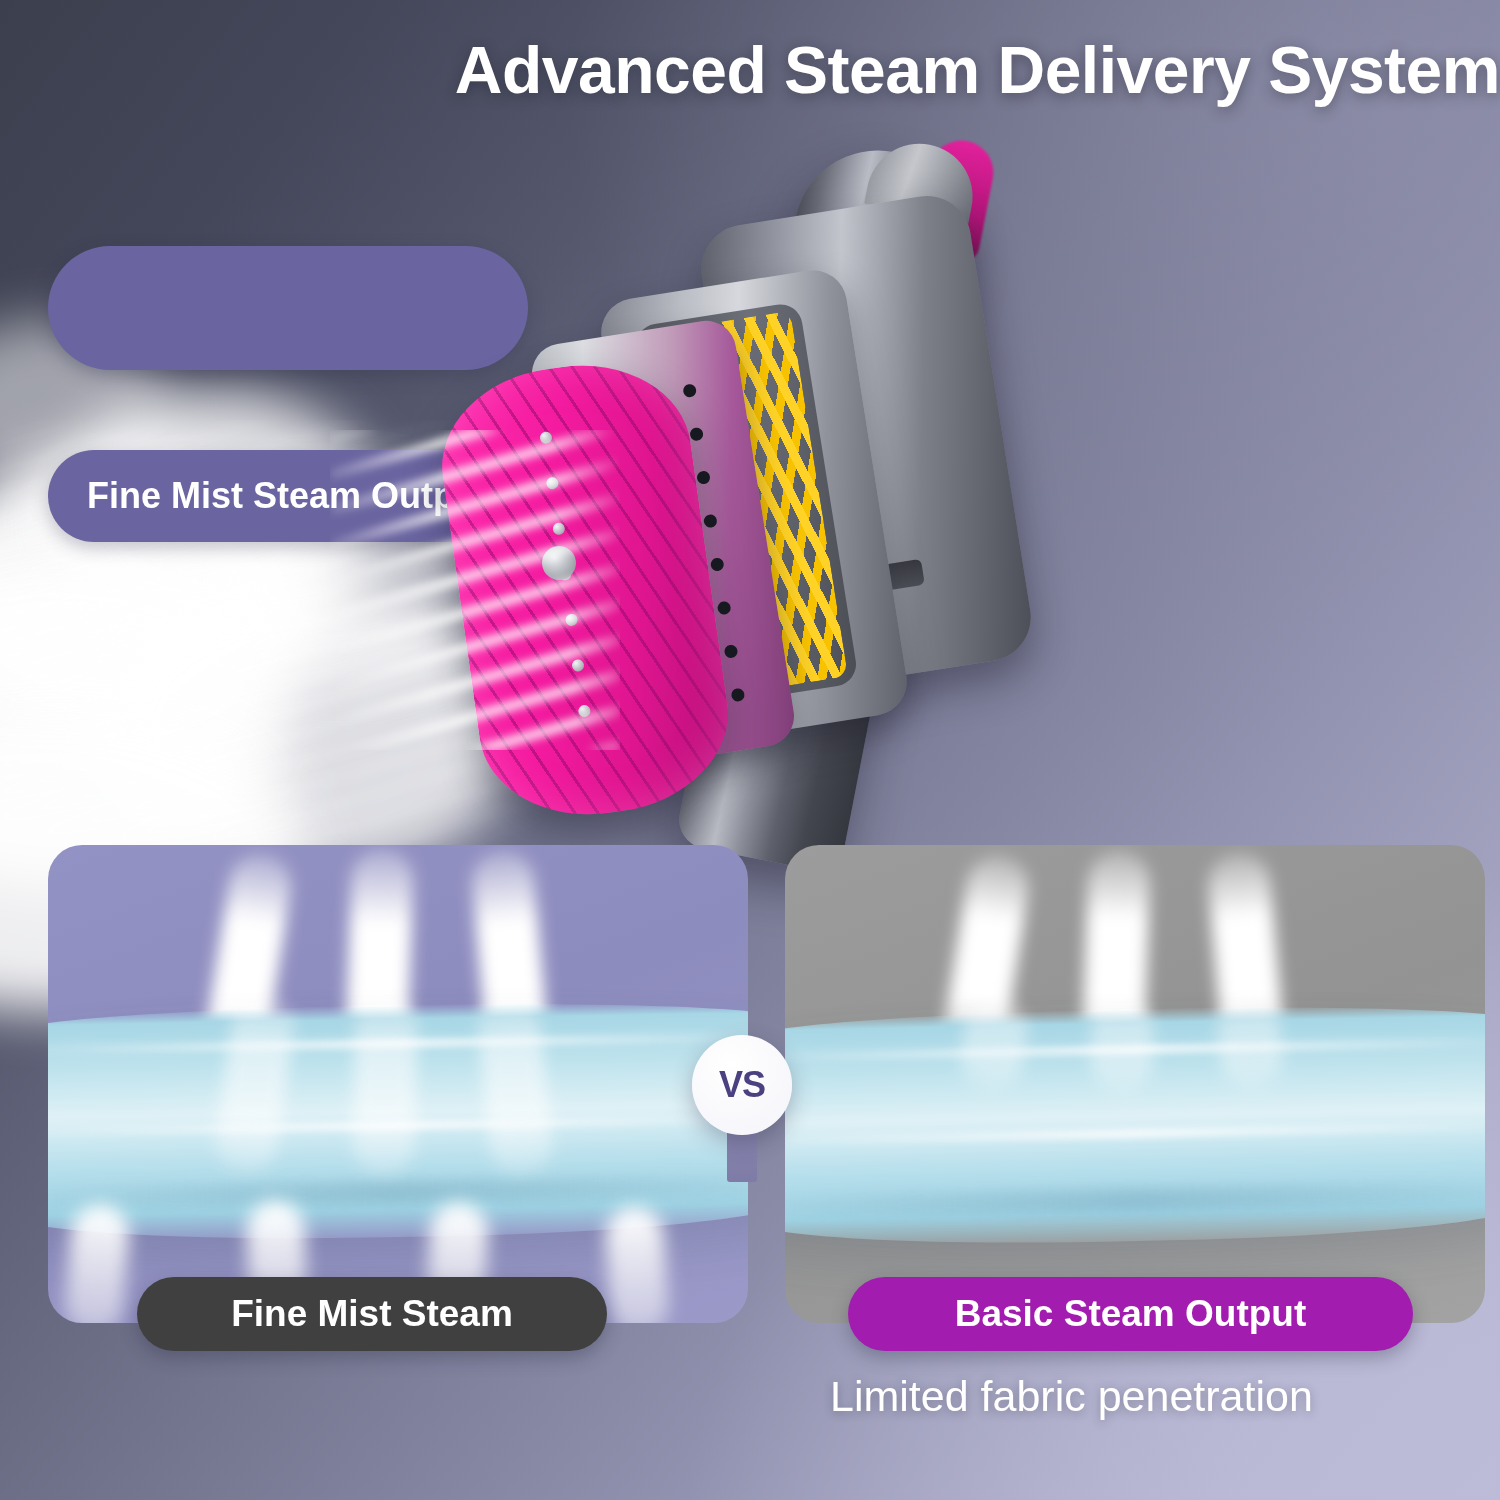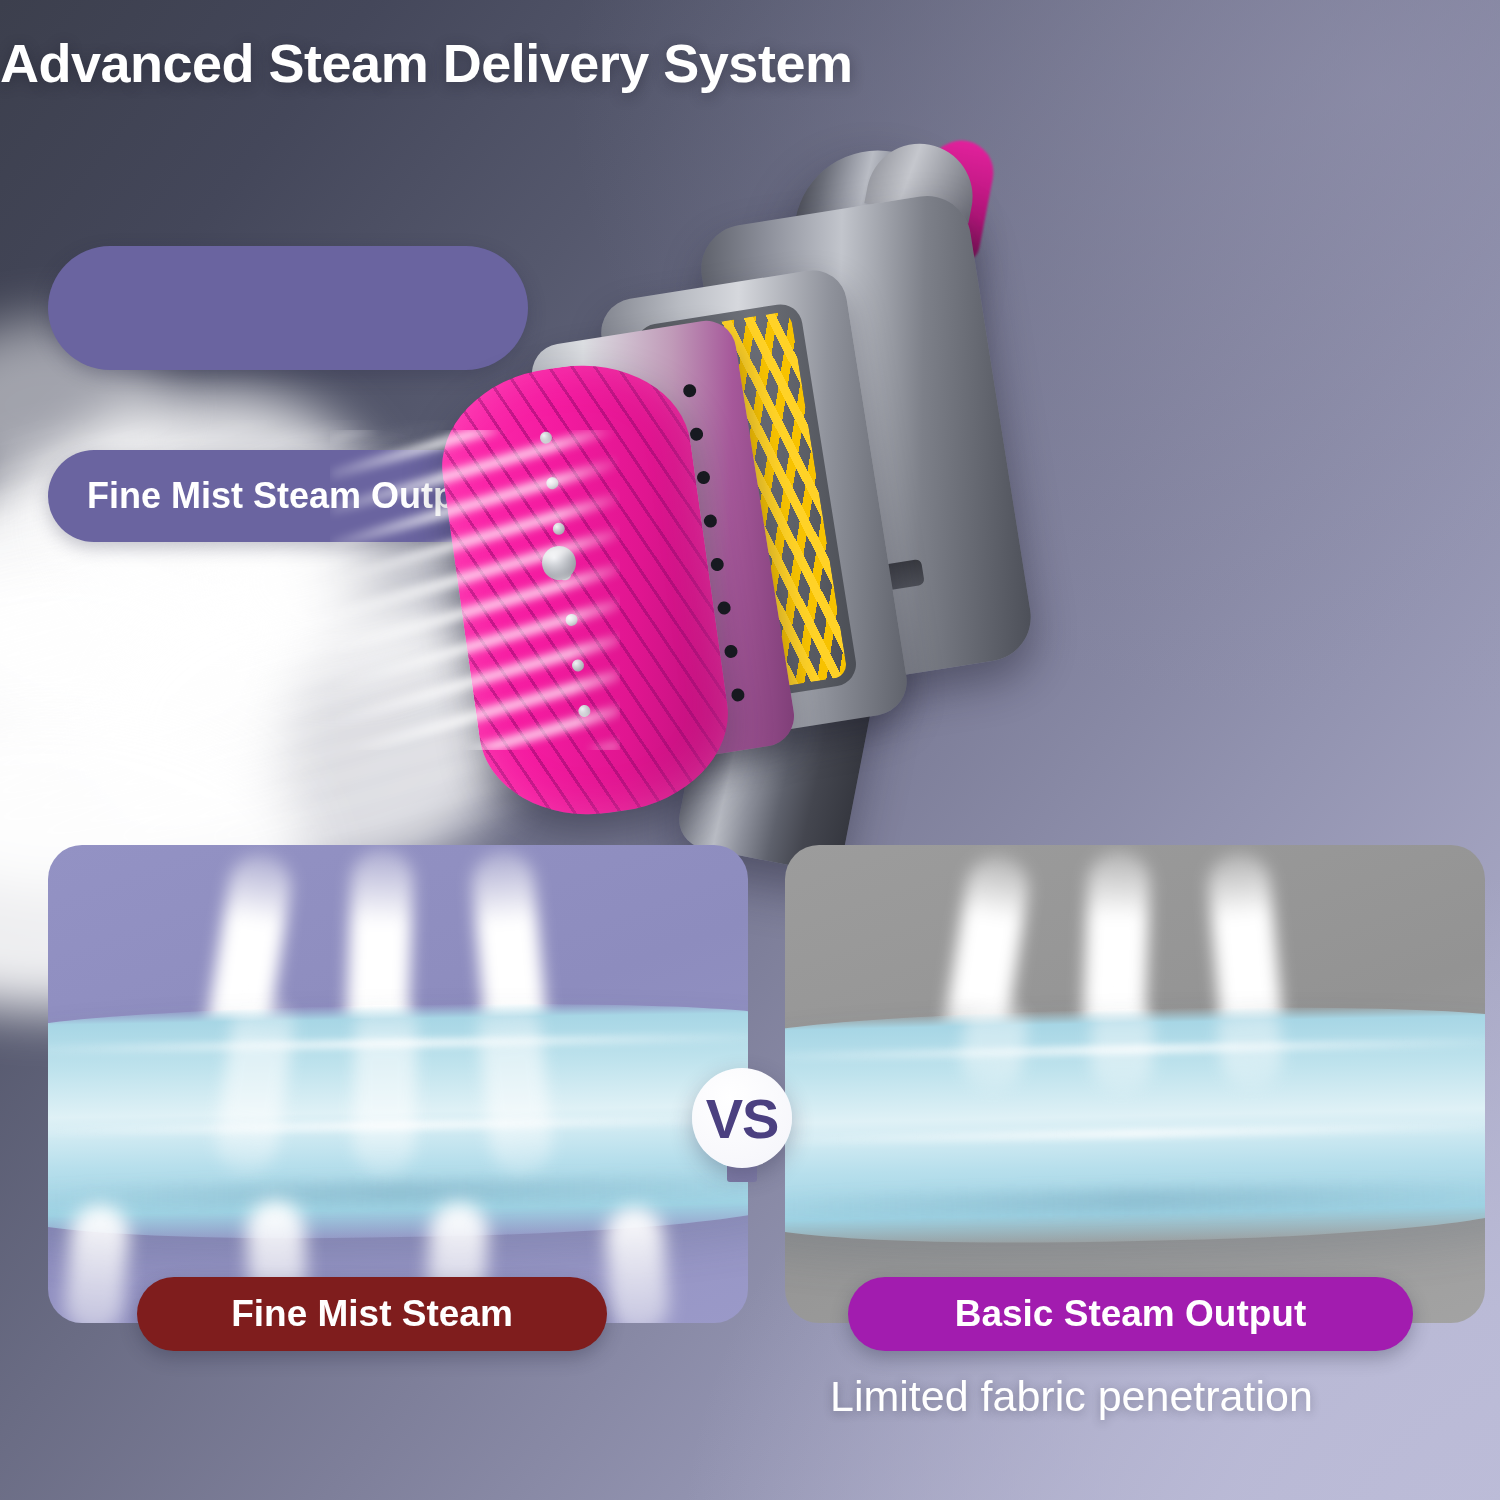--- a/index.html
+++ b/index.html
@@ -41,22 +41,22 @@
        rgba(255,255,255,0.0) 7px, rgba(255,255,255,0.0) 26px);
     filter:blur(7px);
     -webkit-mask-image:radial-gradient(75% 70% at 40% 50%, #000 0%, rgba(0,0,0,0.55) 55%, rgba(0,0,0,0) 85%);
             mask-image:radial-gradient(75% 70% at 40% 50%, #000 0%, rgba(0,0,0,0.55) 55%, rgba(0,0,0,0) 85%);
     opacity:.85;
   }
 
   
   .title{
     position:absolute;left:0;right:0;top:32px;
-    text-align:left;
-    font-size:54px;font-weight:bold;color:#ffffff;
+    text-align:right;
+    font-size:66px;font-weight:bold;color:#ffffff;
     letter-spacing:-0.5px;
     text-shadow:0 3px 14px rgba(30,32,45,0.45);
     white-space:nowrap;
   }
 
   
   .pill{
     position:absolute;
     background:#6a64a0;
     color:#fff;font-weight:bold;
@@ -220,43 +220,43 @@
     filter:blur(8px);
   }
   .plume-b{
     position:absolute;width:58px;
     background:linear-gradient(180deg,#ffffff,rgba(255,255,255,0.4));
     border-radius:32px;filter:blur(9px);
   }
 
   
   .vs{
-    position:absolute;left:692px;top:1068px;width:100px;height:100px;
+    position:absolute;left:692px;top:1035px;width:100px;height:100px;
     border-radius:50%;
     background:radial-gradient(circle at 38% 30%,#ffffff,#f4f4fa);
     box-shadow:0 8px 22px rgba(40,40,70,0.3);
     display:flex;align-items:center;justify-content:center;
-    font-size:56px;font-weight:bold;color:#4b4080;letter-spacing:-1px;
+    font-size:36px;font-weight:bold;color:#4b4080;letter-spacing:-1px;
     z-index:6;
   }
   .vs-stem{
     position:absolute;left:727px;top:1120px;width:30px;height:62px;
     background:linear-gradient(180deg,#8a87b0,#7e7ba6);
     z-index:5;border-radius:3px;
   }
 
   
   .pill-bottom{
     position:absolute;height:74px;border-radius:999px;
     display:flex;align-items:center;justify-content:center;
     color:#fff;font-weight:bold;font-size:37px;
     box-shadow:0 7px 18px rgba(35,35,60,0.3);
     z-index:7;
   }
-  #pill-fine{left:137px;top:1277px;width:470px;background:#7f1d1d;}
+  #pill-fine{left:137px;top:1277px;width:470px;background:#404040;}
   #pill-basic{left:848px;top:1277px;width:565px;background:#a21caf;}
 
   
   .caption{
     position:absolute;top:1372px;
     color:#ffffff;font-size:43px;
     text-shadow:0 2px 10px rgba(40,40,60,0.35);
     white-space:nowrap;
   }
   #cap-left{left:120px;}

